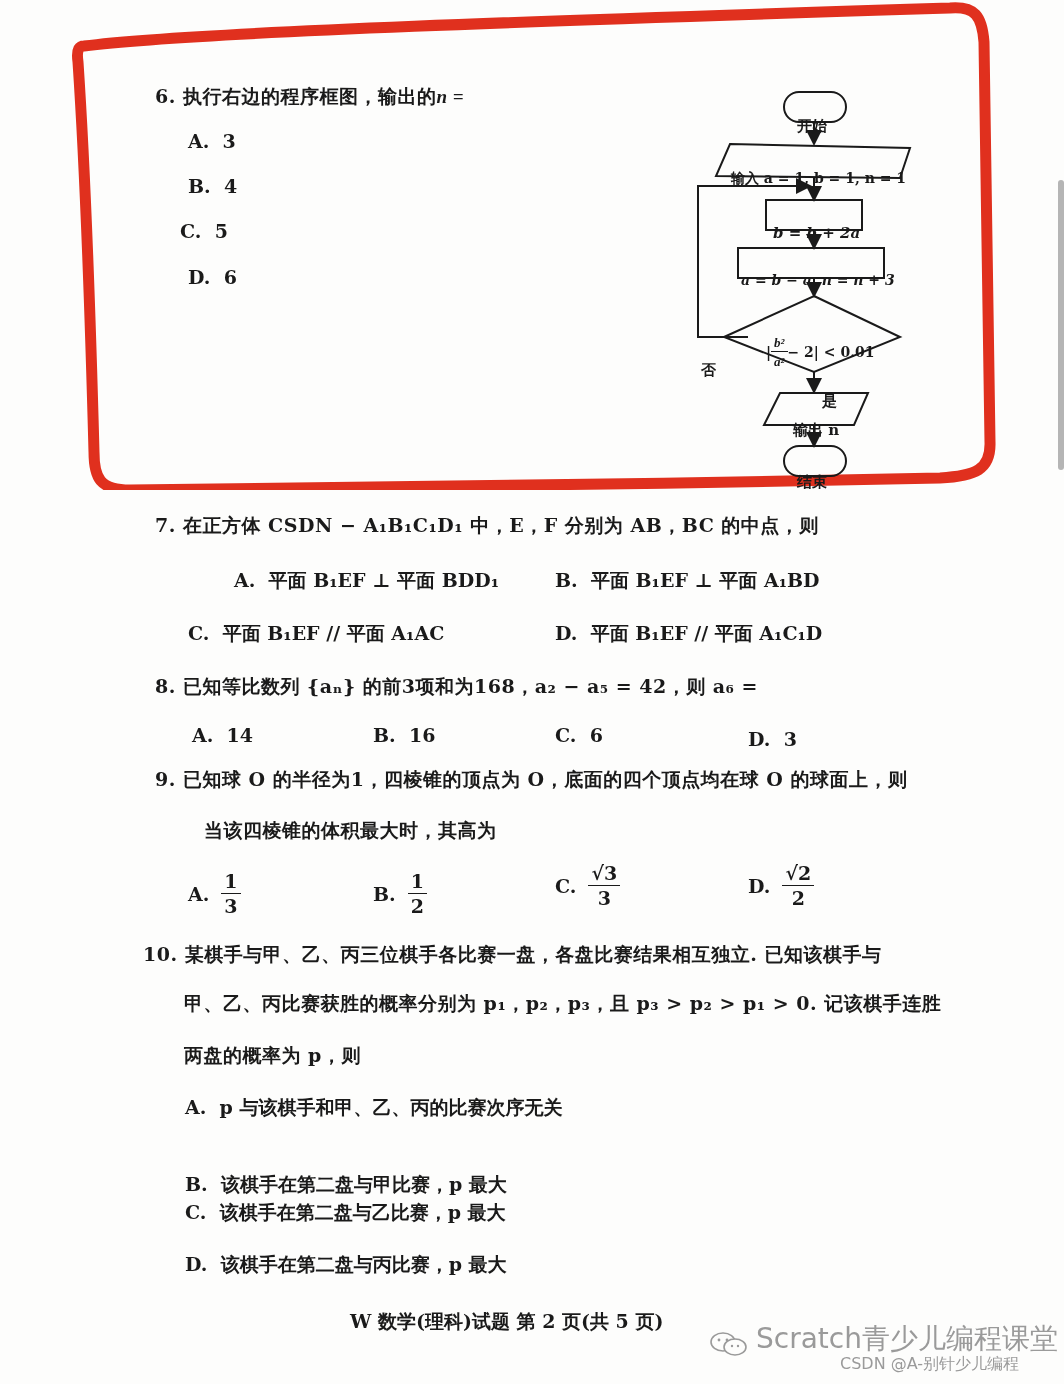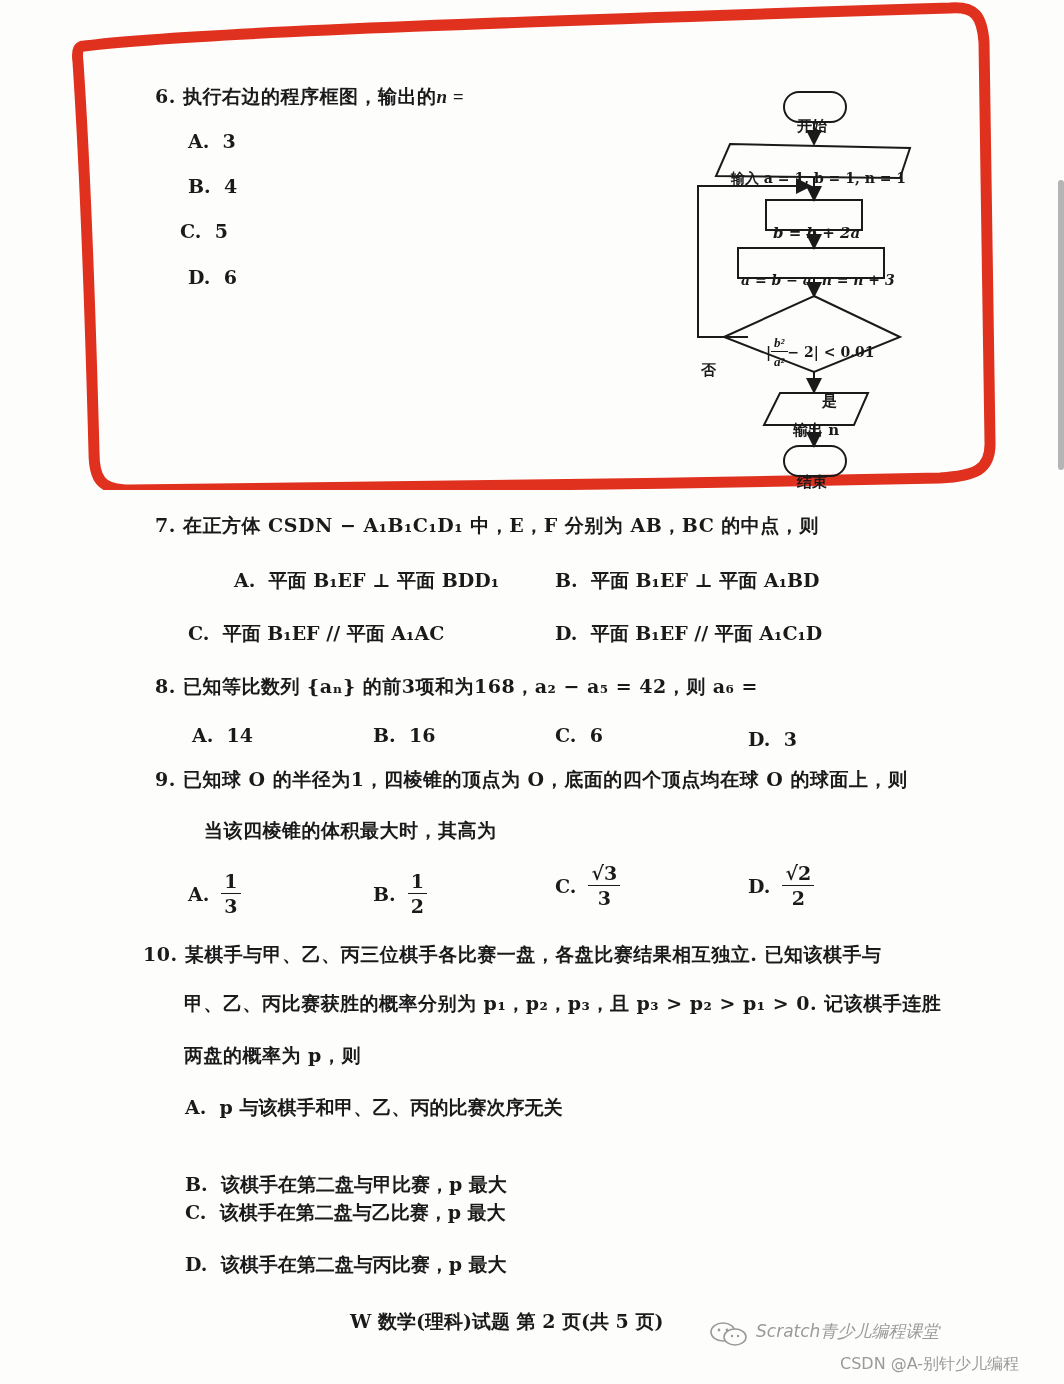--- a/index.html
+++ b/index.html
@@ -136,21 +136,21 @@
 </div>
 <div class="abs q" style="left:184px;top:991px;">甲、乙、丙比赛获胜的概率分别为 p₁，p₂，p₃，且 p₃ &gt; p₂ &gt; p₁ &gt; 0. 记该棋手连胜</div>
 <div class="abs q" style="left:184px;top:1043px;">两盘的概率为 p，则</div>
 <div class="abs opt" style="left:185px;top:1095px;"><span>A.</span>&nbsp;&nbsp;<span>p 与该棋手和甲、乙、丙的比赛次序无关</span></div>
 <div class="abs opt" style="left:185px;top:1148px;margin-top:24px;"><span>B.</span>&nbsp;&nbsp;<span>该棋手在第二盘与甲比赛，p 最大</span></div>
 <div class="abs opt" style="left:185px;top:1200px;"><span>C.</span>&nbsp;&nbsp;<span>该棋手在第二盘与乙比赛，p 最大</span></div>
 <div class="abs opt" style="left:185px;top:1252px;"><span>D.</span>&nbsp;&nbsp;<span>该棋手在第二盘与丙比赛，p 最大</span></div>
 
 <div class="abs footer" style="left:350px;top:1309px;">W 数学(理科)试题 第 2 页(共 5 页)</div>
 
-<div class="abs wm" style="left:708px;top:1320px;display:flex;align-items:flex-start;gap:6px;font-size:17px;font-style:italic;">
+<div class="abs wm" style="left:708px;top:1320px;display:flex;align-items:flex-end;gap:6px;font-size:28px;">
   <svg width="42" height="28" viewBox="0 0 42 28">
     <ellipse cx="15" cy="12" rx="12" ry="9" fill="none" stroke="#9a9a9a" stroke-width="1.6"></ellipse>
     <ellipse cx="27" cy="17" rx="11" ry="8" fill="#fdfdfc" stroke="#9a9a9a" stroke-width="1.6"></ellipse>
     <circle cx="11" cy="10" r="1.4" fill="#9a9a9a"></circle>
       <circle cx="19" cy="10" r="1.4" fill="#9a9a9a"></circle>
     <circle cx="24" cy="16" r="1.2" fill="#9a9a9a"></circle>
       <circle cx="30" cy="16" r="1.2" fill="#9a9a9a"></circle>
   </svg>
   <span>Scratch青少儿编程课堂</span>
 </div>

